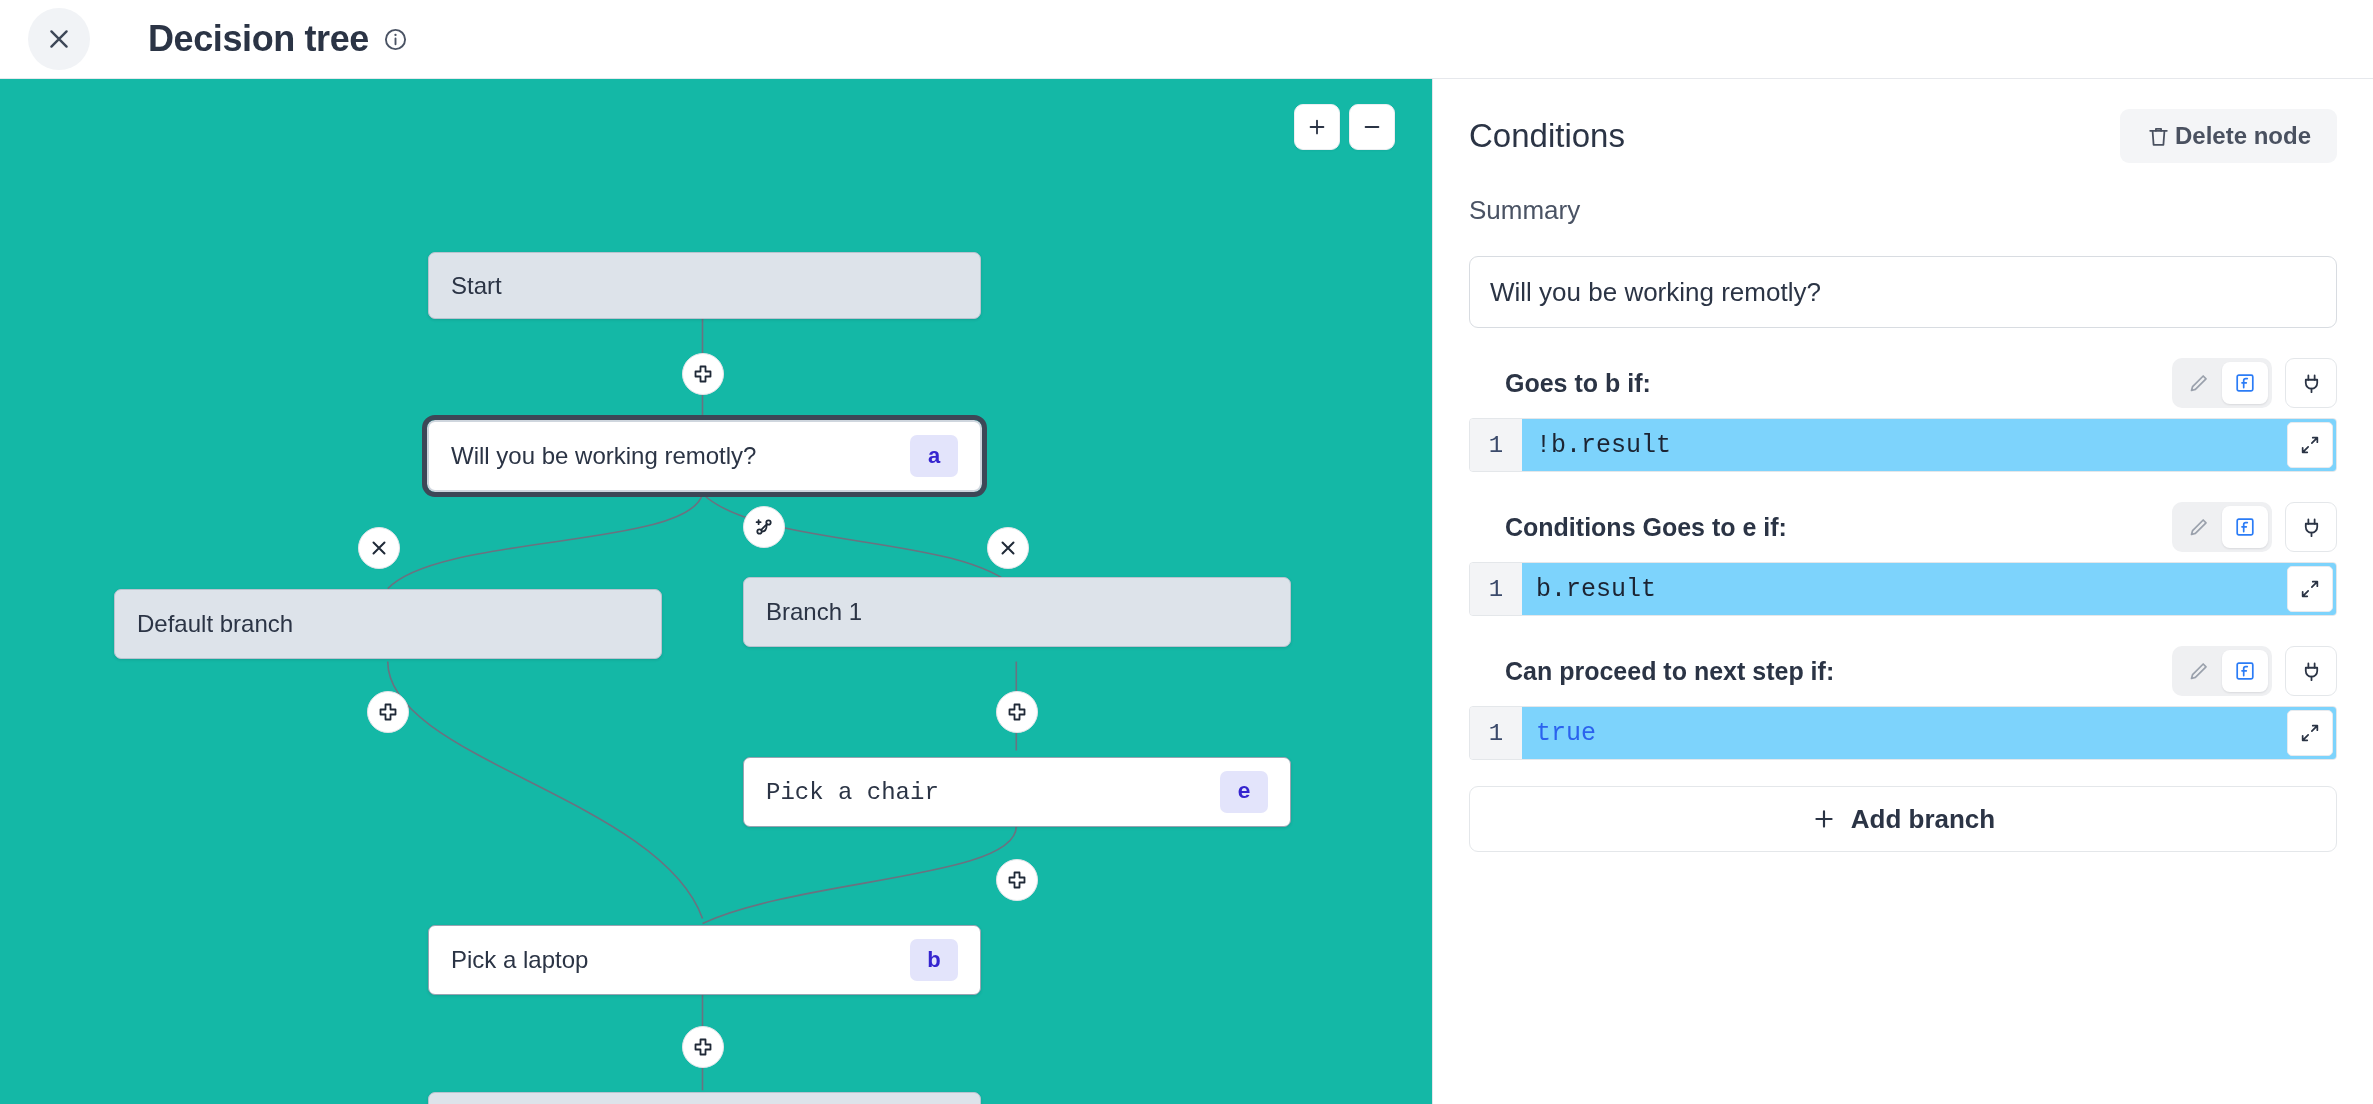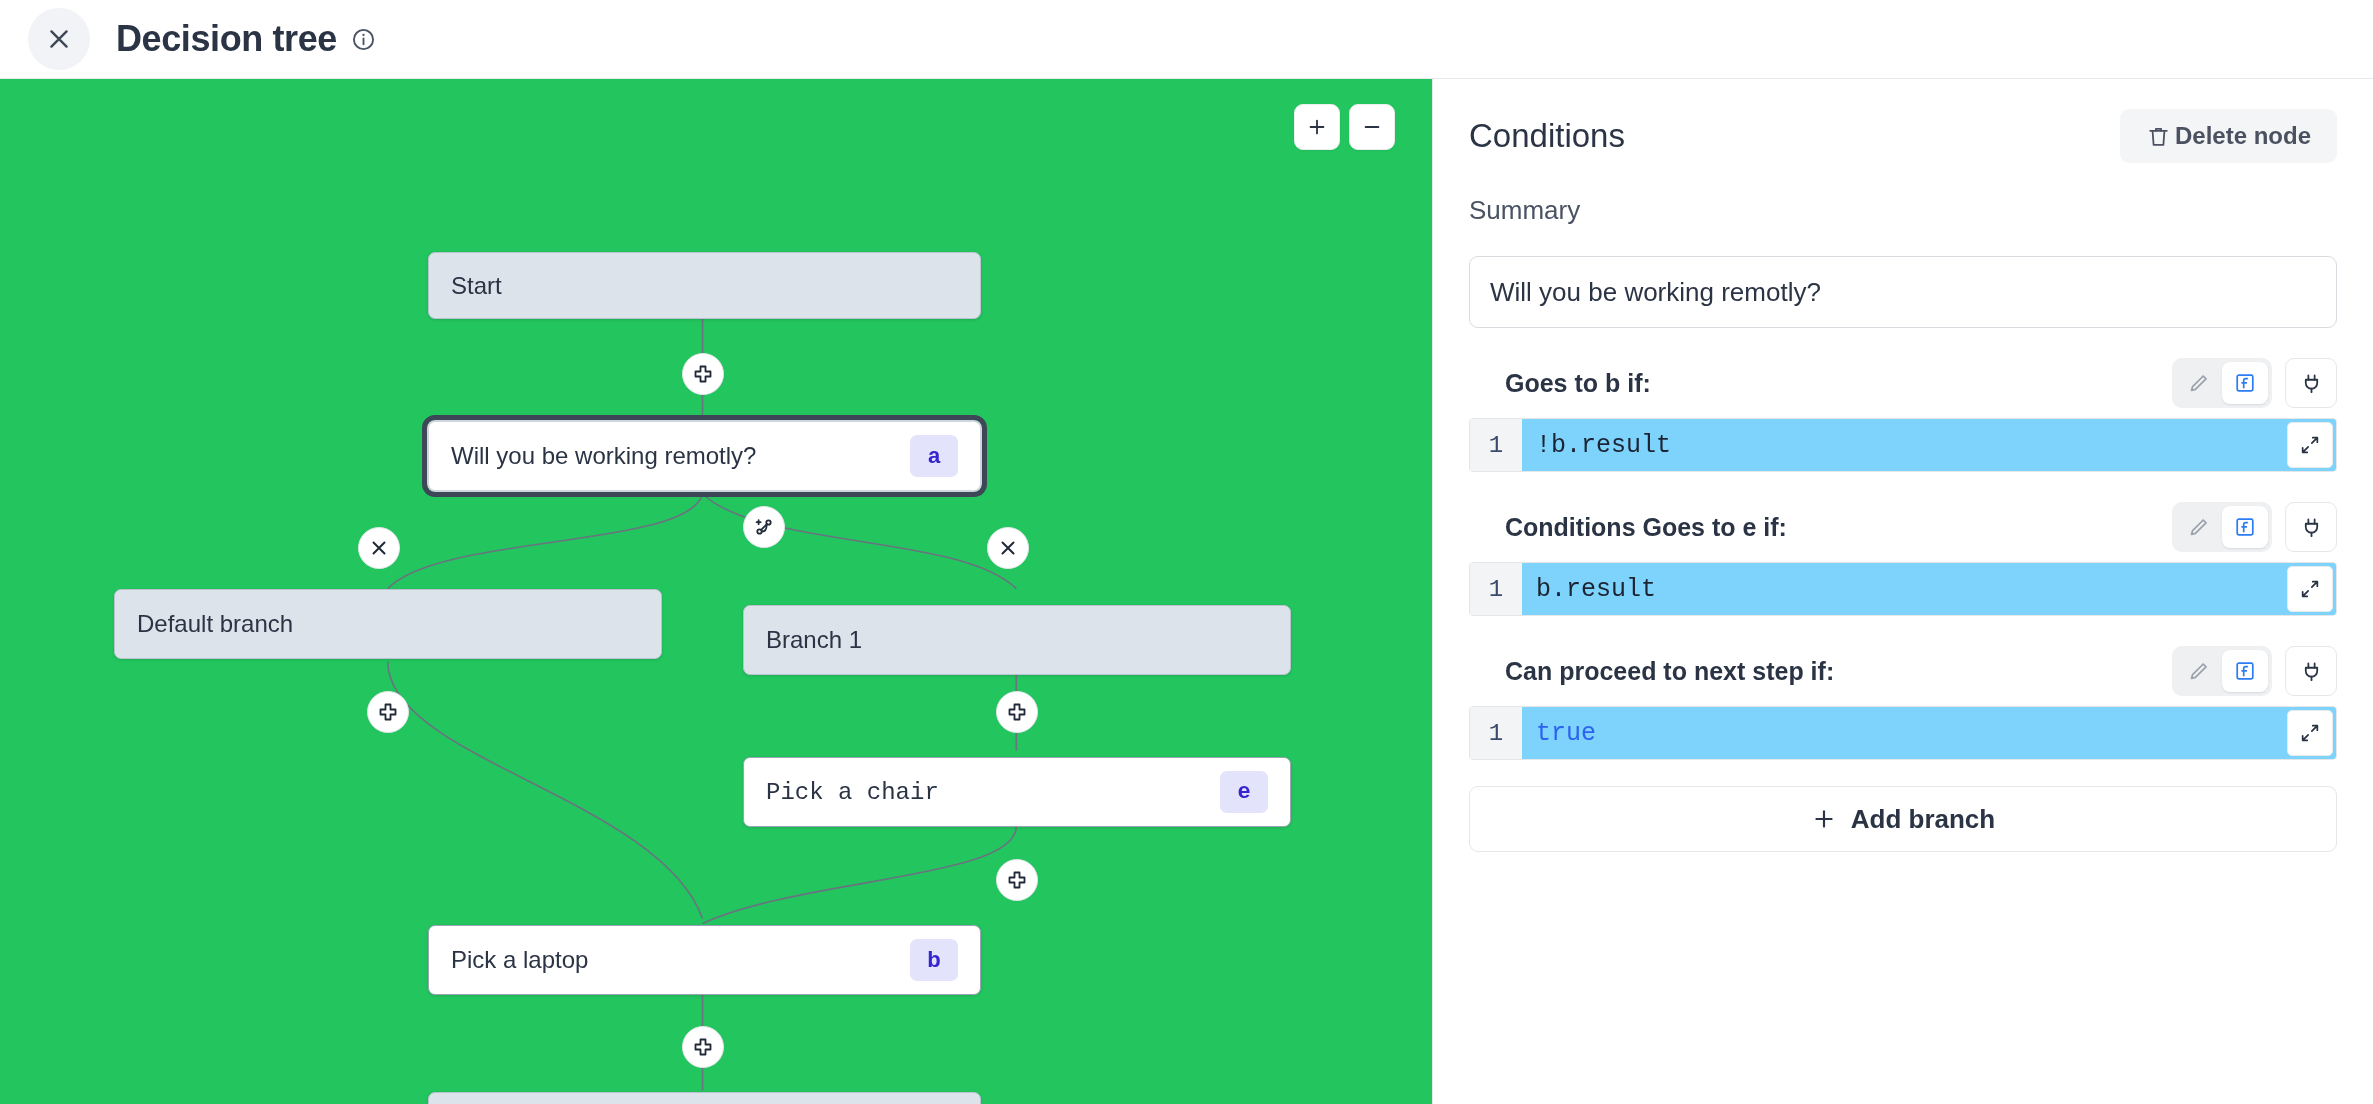--- a/index.html
+++ b/index.html
@@ -11,40 +11,41 @@
     overflow: hidden;
   }
 
   
   .topbar {
     height: 79px;
     display: flex; align-items: center;
     padding-left: 28px;
     border-bottom: 1px solid #e6e8ec;
     background: #fff;
+    gap: 32px;
   }
   .close-btn {
     width: 62px; height: 62px; border-radius: 50%;
     background: #f1f3f6;
     display: flex; align-items: center; justify-content: center;
     cursor: pointer; flex: none;
   }
   .close-btn svg { width: 26px; height: 26px; }
   .title-wrap { display: flex; align-items: center; gap: 14px; margin-left: 26px; }
   .page-title { font-size: 36px; font-weight: bold; letter-spacing: -0.4px; color: #2b3445; }
   .info-icon svg { width: 25px; height: 25px; display: block; }
 
   
   .main { display: flex; height: 1025px; }
 
   
   .canvas {
     position: relative;
     width: 1433px; height: 100%;
-    background: #22c55e;
+    background: #14b8a6;
     border-right: 1px solid #e3e6ea;
     overflow: hidden;
   }
   .zoom-controls {
     position: absolute; top: 25px; right: 37px;
     display: flex; gap: 9px; z-index: 6;
   }
   .zoom-btn {
     width: 46px; height: 46px; border-radius: 9px;
     background: #fff; border: 1px solid #eceef1;
@@ -282,21 +283,21 @@
     <div class="handle" style="left:987px; top:448px;">
       <svg viewBox="0 0 24 24" fill="none" stroke="#1f2937" stroke-width="2" stroke-linecap="round">
         <path d="M6.5 6.5 L17.5 17.5 M17.5 6.5 L6.5 17.5"></path>
       </svg>
     </div>
 
     <div class="node branch" style="left:114px; top:510px; width:548px; height:70px;">
       <span class="label">Default branch</span>
     </div>
 
-    <div class="node branch" style="left:743px; top:526px; width:548px; height:70px;">
+    <div class="node branch" style="left:743px; top:498px; width:548px; height:70px;">
       <span class="label">Branch 1</span>
     </div>
 
     <div class="handle" style="left:367px; top:612px;">
       <svg viewBox="0 0 24 24" fill="none" stroke="#1f2937" stroke-width="1.8" stroke-linejoin="round">
         <path d="M9.5 4.5 h5 v5 h5 v5 h-5 v5 h-5 v-5 h-5 v-5 h5 z"></path>
       </svg>
     </div>
     <div class="handle" style="left:996px; top:612px;">
       <svg viewBox="0 0 24 24" fill="none" stroke="#1f2937" stroke-width="1.8" stroke-linejoin="round">

